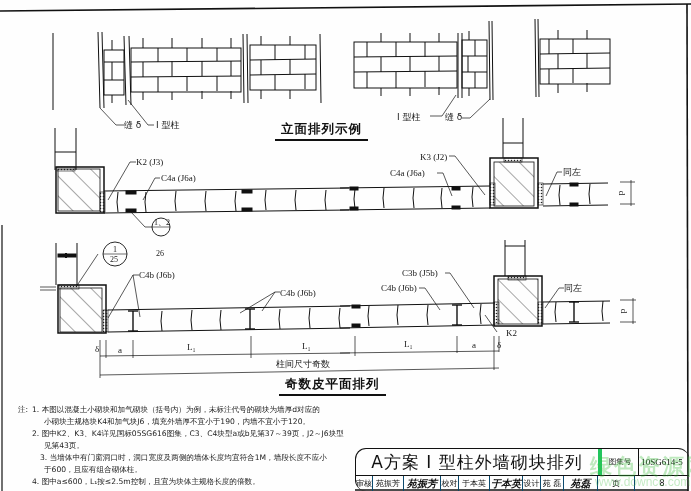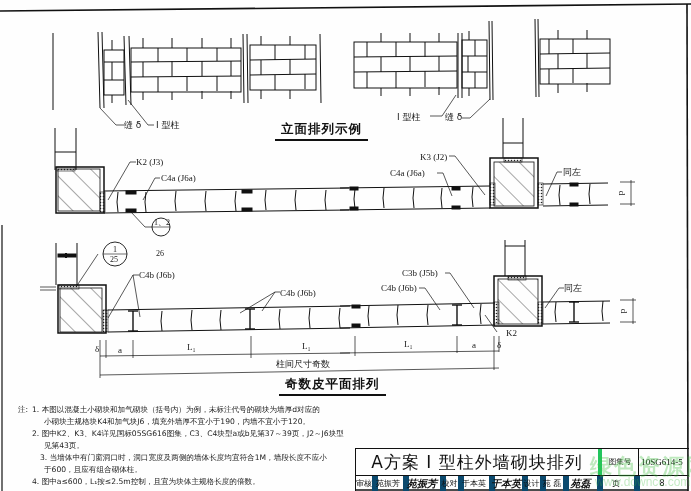--- a/index.html
+++ b/index.html
@@ -4,24 +4,24 @@
 <style>
   html,body{margin:0;padding:0;background:#ffffff;}
   #sheet{position:relative;width:691px;height:491px;overflow:hidden;background:#fefefe;font-family:"DejaVu Serif","Liberation Serif",serif;color:#111;}
   svg.drawing{position:absolute;left:0;top:0;}
   .lbl{position:absolute;font-size:9px;line-height:10px;white-space:nowrap;color:#1a1a1a;font-family:"Liberation Serif","DejaVu Serif",serif;}
   .lbl-cn{position:absolute;font-size:9px;line-height:10px;white-space:nowrap;color:#1a1a1a;font-family:"DejaVu Sans",sans-serif;}
   .sect-title{position:absolute;font-size:12.5px;font-weight:bold;font-family:"DejaVu Sans","Liberation Sans",sans-serif;border-bottom:2px solid #111;padding:0 6px 1px 6px;letter-spacing:1px;white-space:nowrap;}
   .notes{position:absolute;left:18px;top:404px;width:340px;font-size:7.6px;line-height:12.2px;font-family:"DejaVu Sans",sans-serif;color:#222;}
   .notes .hd{position:absolute;left:0;top:0;}
   .notes .ln{position:absolute;white-space:nowrap;}
-  .tb{position:absolute;left:355px;top:448px;width:333px;height:42px;border-top:1.5px solid #111;border-left:1.5px solid #111;font-family:"DejaVu Sans",sans-serif;}
+  .tb{position:absolute;left:355px;top:448px;width:333px;height:42px;border-top:1.5px solid #111;border-left:1.5px solid #111;font-family:"DejaVu Sans",sans-serif;border-radius:11px;}
   .tb-title{position:absolute;left:0;top:0;width:242px;height:26px;display:flex;align-items:center;justify-content:center;font-size:17px;letter-spacing:1px;color:#111;}
   .tb-row2{position:absolute;left:0;top:26px;width:333px;height:16px;border-top:1px solid #111;}
-  .cell{position:absolute;top:0;height:16px;border-right:6px solid #0c4a6e;font-size:8px;line-height:16px;text-align:center;white-space:nowrap;}
+  .cell{position:absolute;top:0;height:16px;border-right:1px solid #0c4a6e;font-size:8px;line-height:16px;text-align:center;white-space:nowrap;}
   .sig{font-family:"DejaVu Serif",serif;font-style:italic;font-weight:bold;font-size:10px;}
   .tb-atlas-label{position:absolute;left:242px;top:0;width:36px;height:26px;border-left:4px solid #22c55e;border-right:1px solid #111;font-size:7.5px;line-height:26px;text-align:center;}
   .tb-atlas-val{position:absolute;left:279px;top:0;width:54px;height:26px;font-size:9px;line-height:26px;text-align:center;font-family:"Liberation Serif",serif;}
   .watermark{position:absolute;left:590px;top:452px;font-size:22px;font-weight:bold;color:rgba(60,190,60,0.33);font-family:"DejaVu Sans",sans-serif;letter-spacing:2px;white-space:nowrap;}
   .watermark-url{position:absolute;left:595px;top:475px;font-size:12px;color:rgba(60,190,60,0.30);font-family:"Liberation Sans",sans-serif;white-space:nowrap;}
 </style>
 </head>
 <body>
 
 <div id="sheet">

